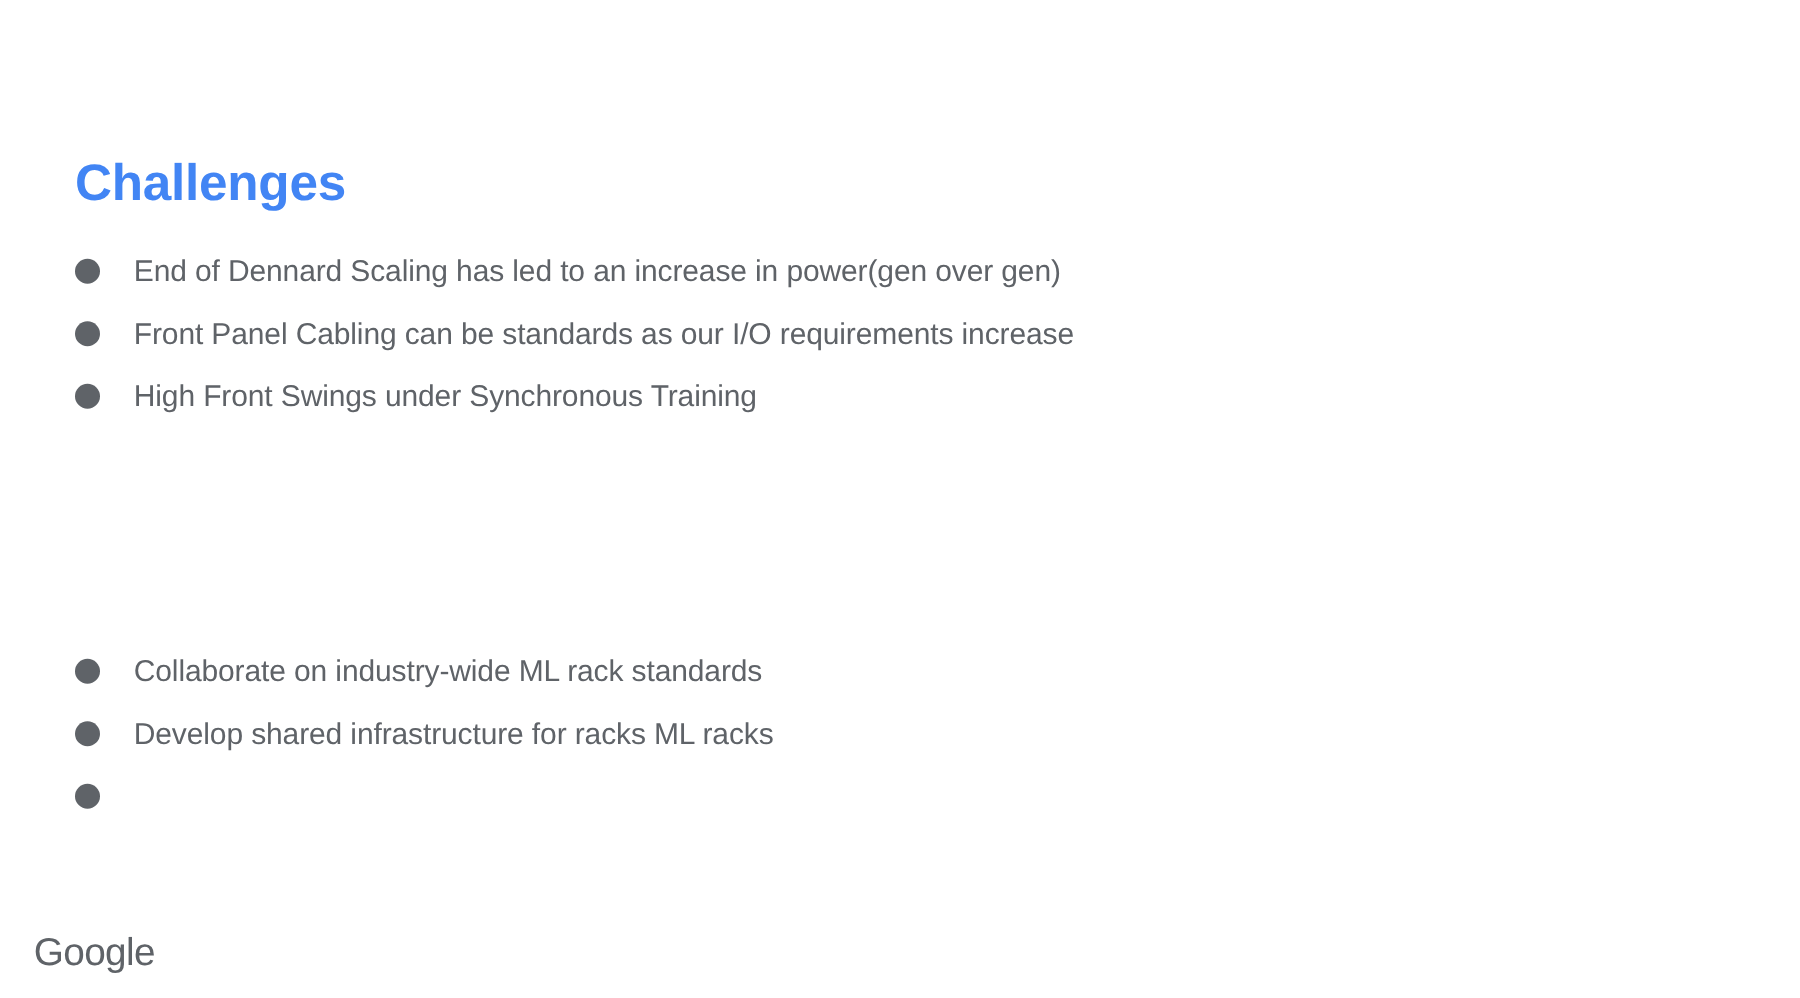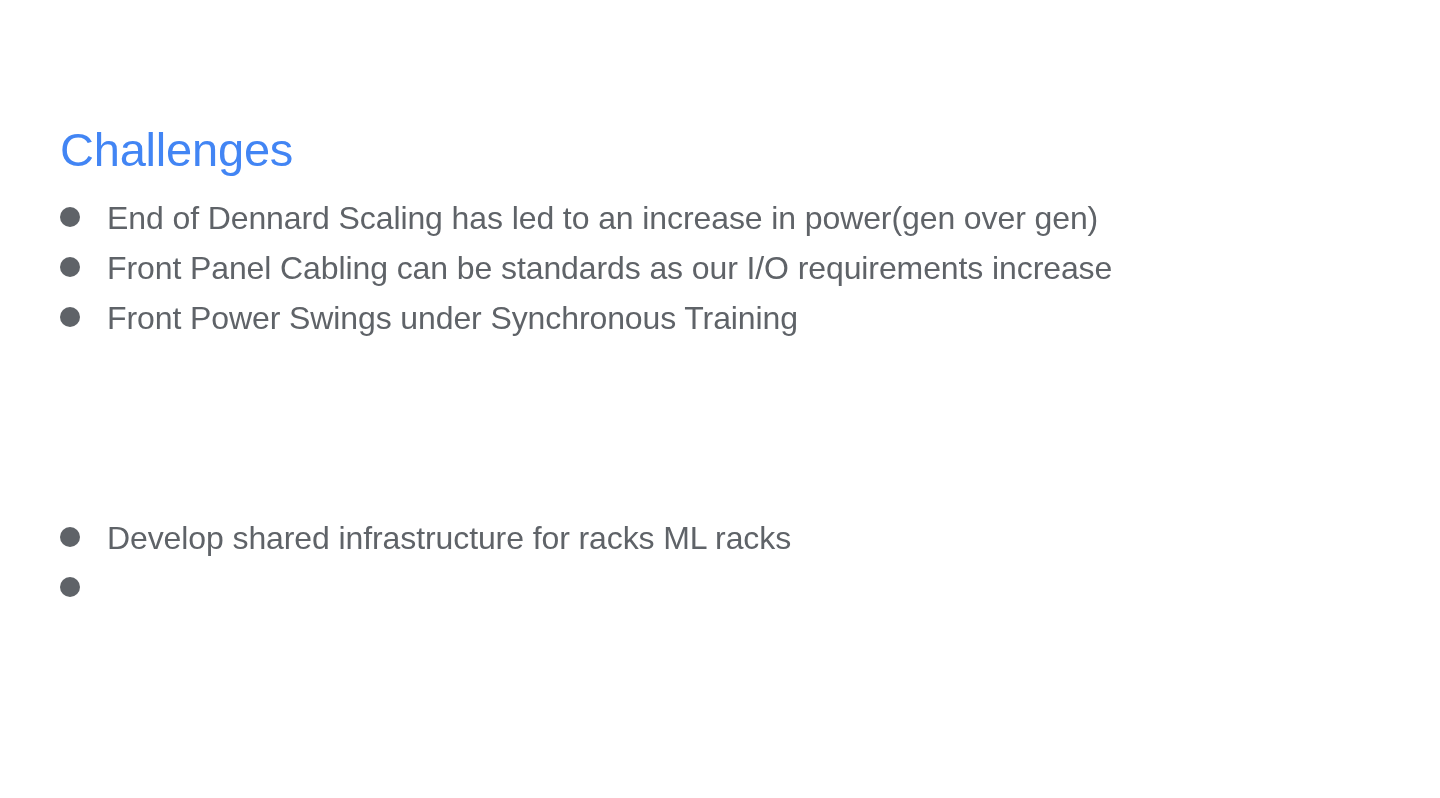--- a/index.html
+++ b/index.html
@@ -17,22 +17,22 @@
     position: relative;
     width: 1440px;
     height: 798px;
     background: #ffffff;
   }
 
   
   .section-heading {
     position: absolute;
     left: 60px;
-    font-size: 47px;
-    font-weight: normal;
+    font-size: 41px;
+    font-weight: bold;
     letter-spacing: -0.2px;
     color: #4285F4;
     white-space: nowrap;
     line-height: 1.1;
   }
   .heading-challenges { top: 124px; }
   .heading-opportunities { top: 444px; }
 
   
   .bullet-list {
@@ -54,21 +54,21 @@
     flex: 0 0 auto;
     width: 20px;
     height: 20px;
     border-radius: 50%;
     background: #5F6368;
     margin-top: 11px;
     margin-right: 27px;
   }
   .bullet-text {
     flex: 0 1 auto;
-    font-size: 32px;
+    font-size: 24px;
     font-weight: normal;
     color: #5F6368;
     line-height: 44px;
     letter-spacing: -0.1px;
     white-space: nowrap;
   }
 
   
   .google-logo {
     position: absolute;
@@ -92,29 +92,38 @@
     <li class="bullet-item">
       <span class="bullet-marker"></span>
       <span class="bullet-text">End of Dennard Scaling has led to an increase in power(gen over gen)</span>
     </li>
     <li class="bullet-item">
       <span class="bullet-marker"></span>
       <span class="bullet-text">Front Panel Cabling can be standards as our I/O requirements increase</span>
     </li>
     <li class="bullet-item">
       <span class="bullet-marker"></span>
-      <span class="bullet-text">Front Power Swings under Synchronous Training</span>
+      <span class="bullet-text">High Front Swings under Synchronous Training</span>
     </li>
   </ul>
 
 
   <ul class="bullet-list list-opportunities">
+    <li class="bullet-item">
+      <span class="bullet-marker"></span>
+      <span class="bullet-text">Collaborate on industry-wide ML rack standards</span>
+    </li>
     <li class="bullet-item">
       <span class="bullet-marker"></span>
       <span class="bullet-text">Develop shared infrastructure for racks ML racks</span>
     </li>
     <li class="bullet-item">
       <span class="bullet-marker"></span>
     </li>
   </ul>
 
+  <div class="google-logo">
+    <svg width="120" height="40" viewBox="0 0 120 40" xmlns="http://www.w3.org/2000/svg">
+      <text x="0" y="30" font-family="Liberation Sans, sans-serif" font-size="31" letter-spacing="-0.5" fill="#5F6368">Google</text>
+    </svg>
+  </div>
 
 </div>
 
 </body></html>

